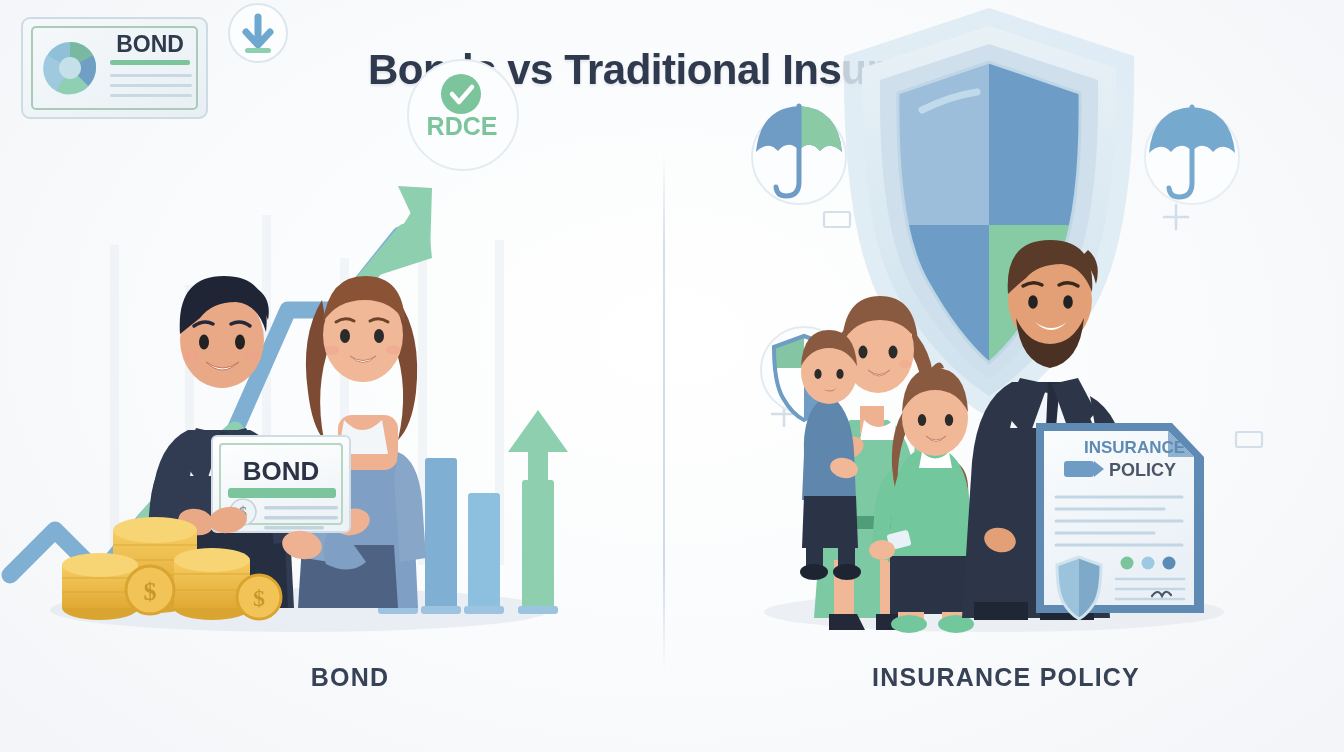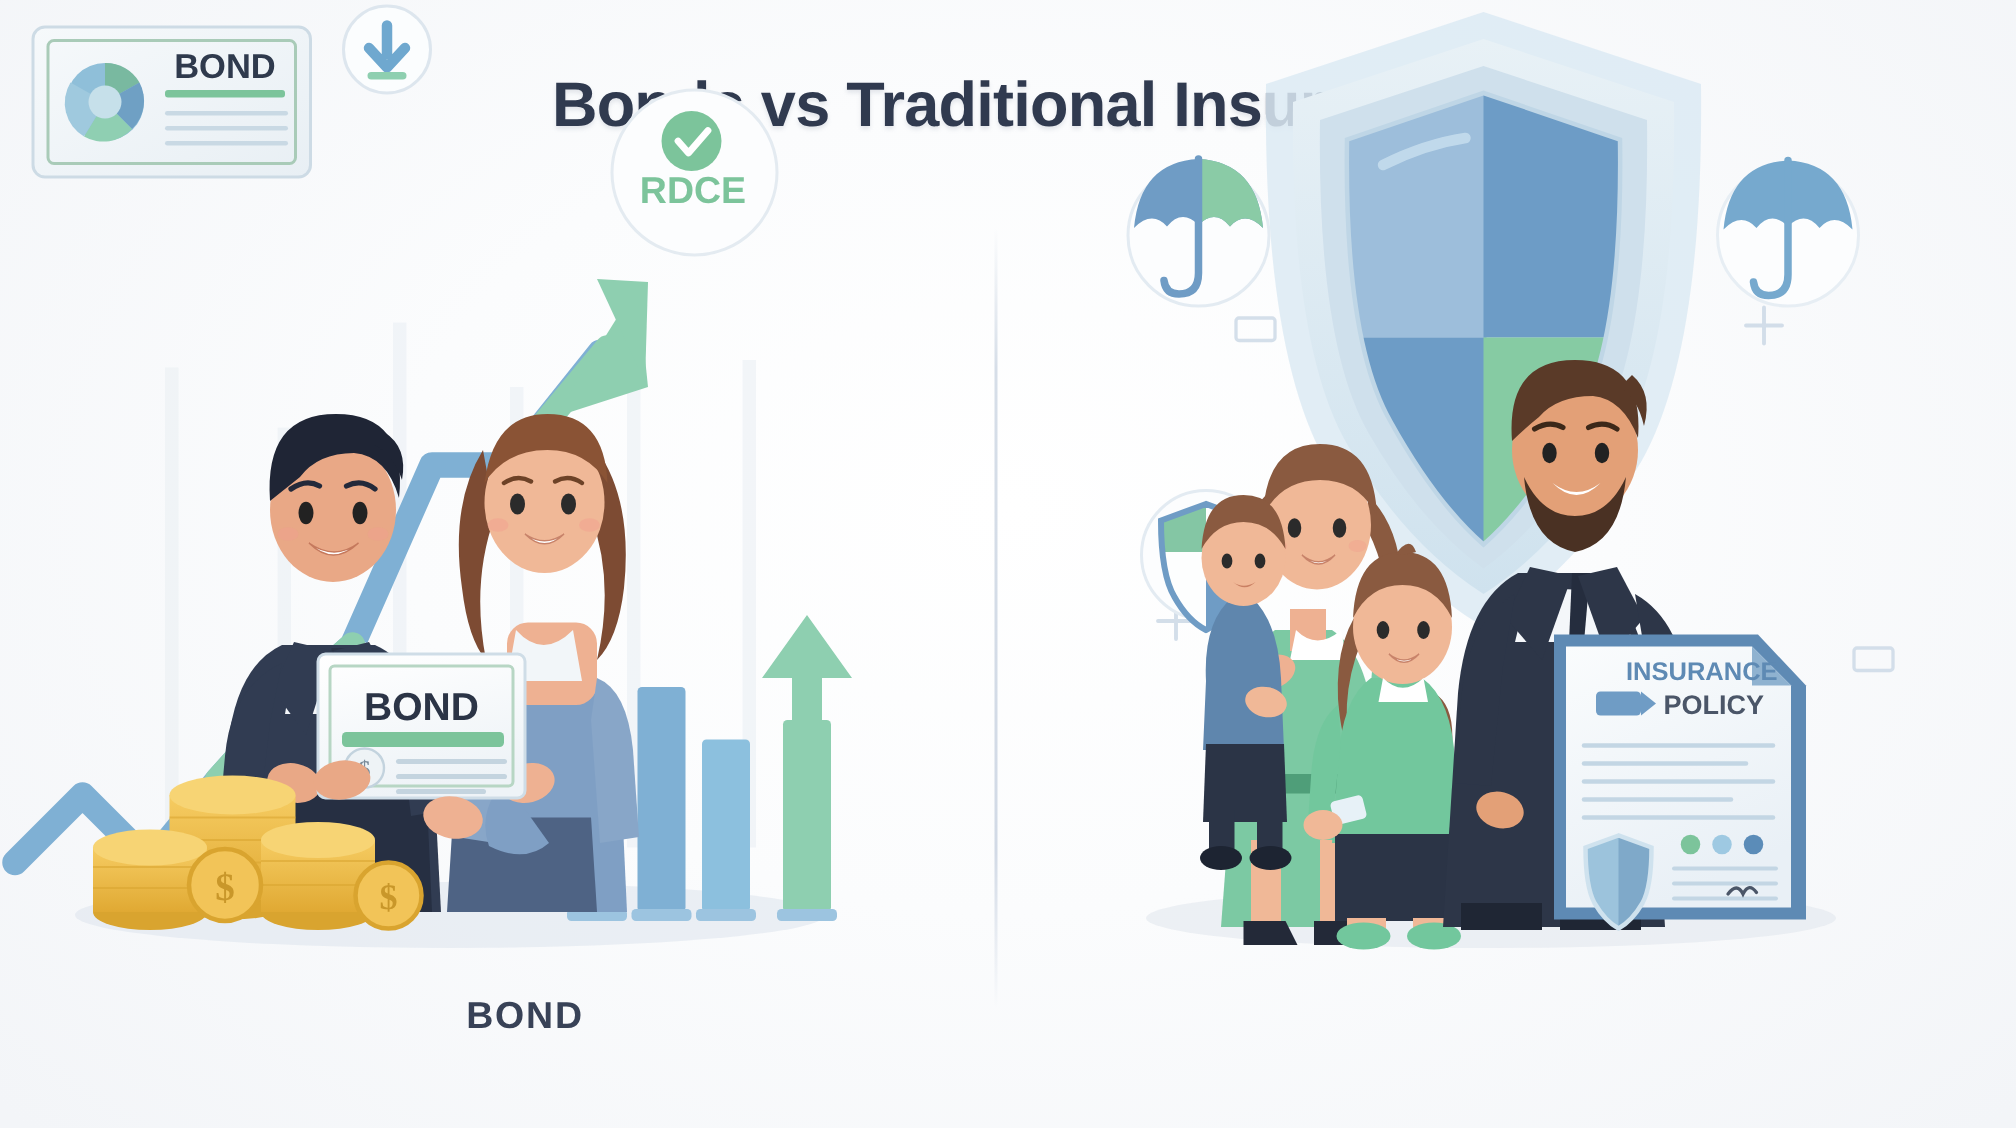--- a/index.html
+++ b/index.html
@@ -416,14 +416,15 @@
           <line x1="452" y1="414" x2="520" y2="414"></line>
           <line x1="452" y1="424" x2="520" y2="424"></line>
           <line x1="452" y1="434" x2="520" y2="434"></line>
         </g>
         <path d="M488 596 q6 -8 10 0 q4 -8 9 -1" stroke="#4b5668" stroke-width="2.2" fill="none" stroke-linecap="round"></path>
       </g>
     </svg>
   </div>
 
   <div class="caption cap-left">BOND</div>
+  <div class="caption cap-right">INSURANCE POLICY</div>
 
 </div>
 
 </body></html>

